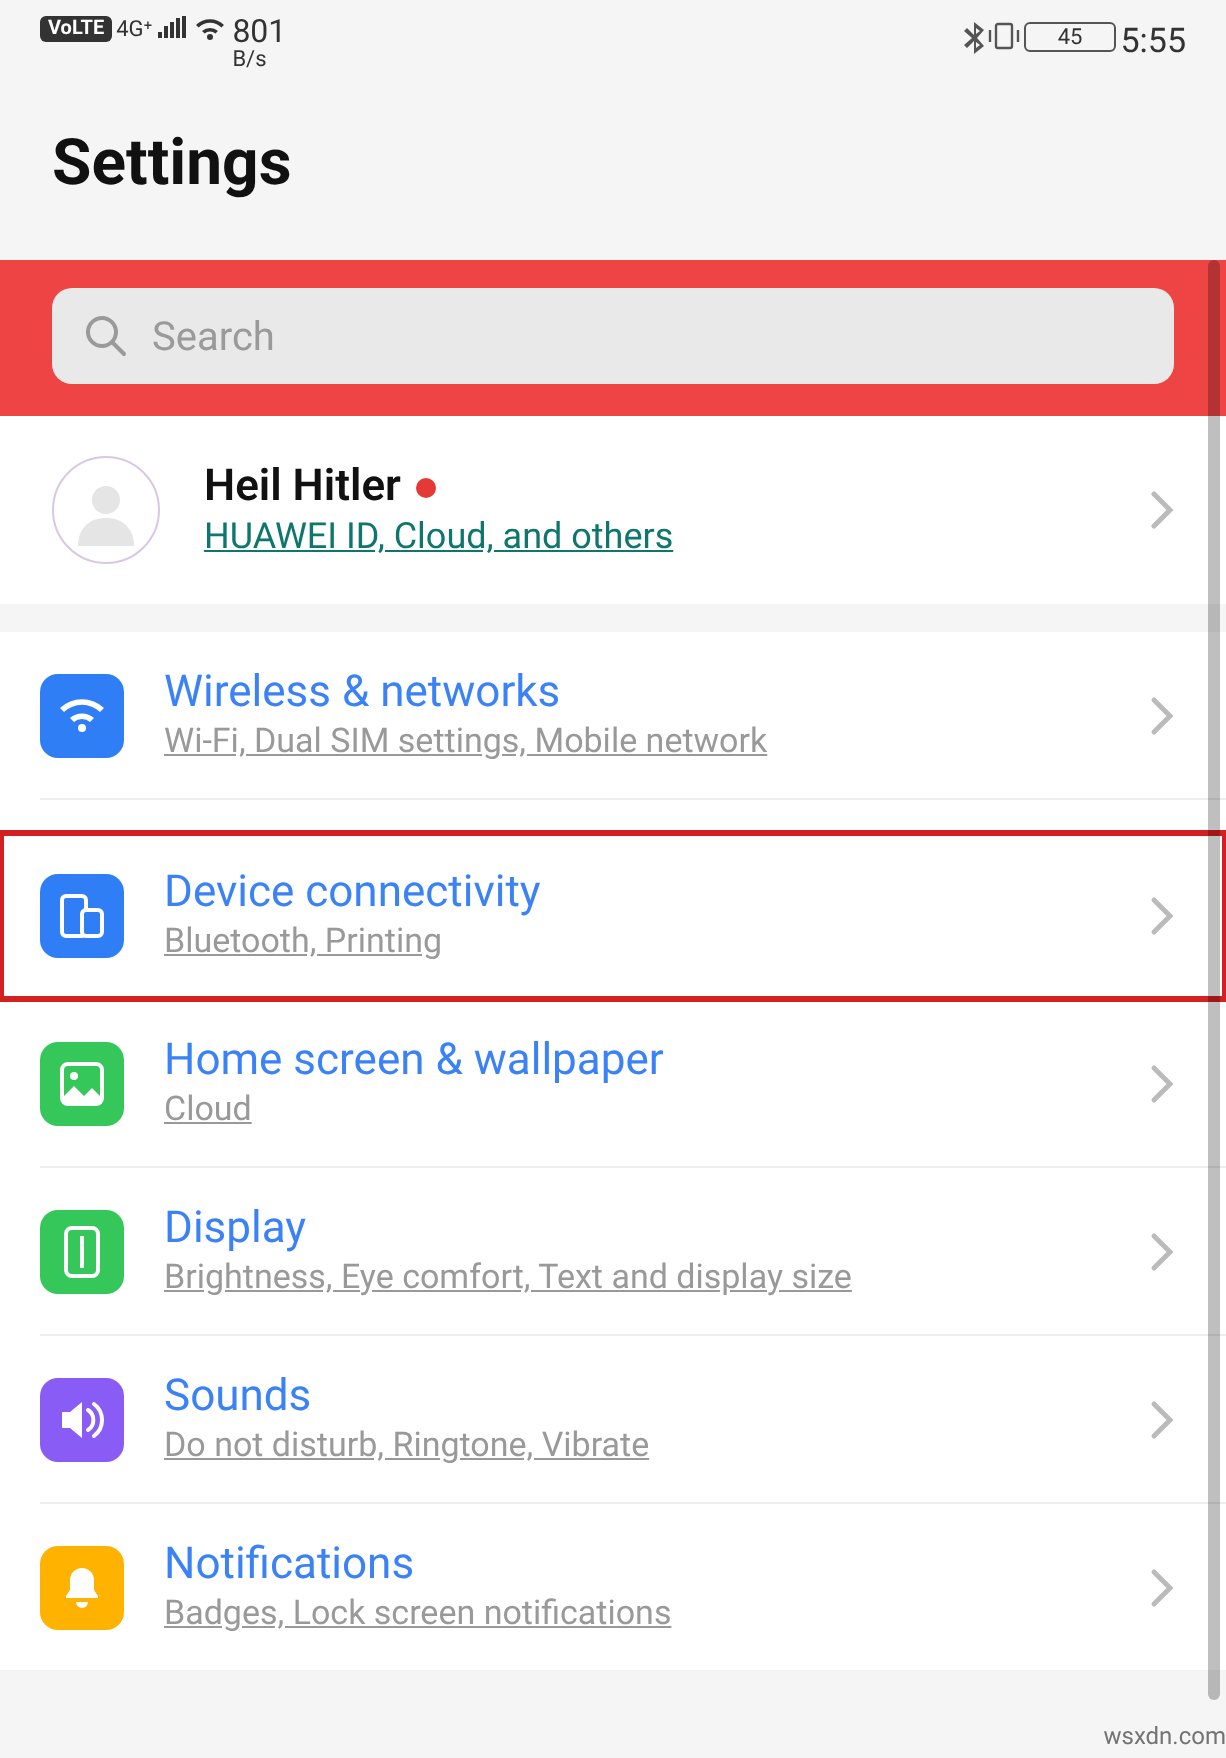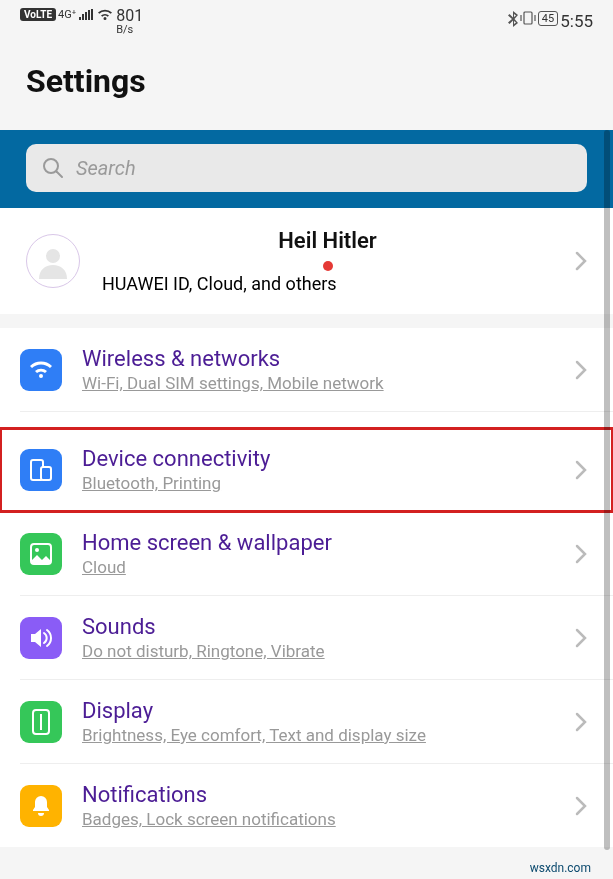--- a/index.html
+++ b/index.html
@@ -31,36 +31,35 @@
     font-size: 10px;
     font-weight: bold;
     padding: 1px 4px;
     border-radius: 3px;
   }
   .net-speed { font-size: 11px; line-height: 1; }
   .net-speed div:first-child { font-size: 16px; }
   .battery-box {
     border: 1px solid #555;
     border-radius: 3px;
-    padding: 0 3px;
+    padding: 0 16px;
     font-size: 11px;
     position: relative;
   }
   .header {
     padding: 20px 26px 30px;
   }
   .header-title {
     font-size: 32px;
     font-weight: 700;
     color: #111;
   }
   .search-wrap {
     padding: 14px 26px 16px;
-    background: #0369a1;
-    font-style: italic;
+    background: #ef4444;
   }
   .search-box {
     background: #e9e9e9;
     border-radius: 10px;
     display: flex;
     align-items: center;
     padding: 12px 16px;
     gap: 12px;
   }
   .search-box svg { flex-shrink: 0; }
@@ -84,26 +83,25 @@
     flex-shrink: 0;
   }
   .account-text { flex: 1; }
   .account-name {
     font-size: 22px;
     font-weight: 600;
     color: #111;
     display: flex;
     align-items: center;
     gap: 8px;
-    flex-direction: column;
   }
   .red-dot {
     width: 10px; height: 10px; border-radius: 50%; background: #e53935;
   }
-  .account-sub { font-size: 18px; color: #000000; margin-top: 2px; }
+  .account-sub { font-size: 18px; color: #0f766e; margin-top: 2px; text-decoration: underline; }
   .chevron { flex-shrink: 0; }
   .gap-bar { height: 14px; background: #f5f5f5; }
   .settings-list { background: #fff; padding-left: 20px; }
   .setting-row {
     display: flex;
     align-items: center;
     padding: 18px 26px 18px 0;
     gap: 20px;
     border-bottom: 1px solid #eee;
   }
@@ -117,42 +115,42 @@
     justify-content: center;
     flex-shrink: 0;
   }
   .icon-blue { background: #2f7ef6; }
   .icon-blue2 { background: #2f7ef6; }
   .icon-green { background: #35c759; }
   .icon-green2 { background: #35c759; }
   .icon-purple { background: #8a5cf6; }
   .icon-orange { background: #ffb300; }
   .setting-text { flex: 1; }
-  .setting-title { font-size: 22px; color: #4c1d95; font-weight: 400; }
+  .setting-title { font-size: 22px; color: #3b82f6; font-weight: 400; }
   .setting-sub { font-size: 17px; color: #999; margin-top: 2px; text-decoration: underline; }
   .highlight {
     outline: 3px solid #d32020;
     outline-offset: -2px;
     position: relative;
   }
   .scrollbar {
     position: absolute;
     right: 3px;
     top: 130px;
     width: 6px;
     height: 720px;
     background: rgba(0,0,0,0.25);
     border-radius: 3px;
   }
   .watermark {
     position: absolute;
     bottom: 4px;
-    right: 22px;
+    right: 0;
     font-size: 12px;
-    color: #0c4a6e;
+    color: #737373;
   }
 </style>
 </head>
 <body>
 
 <div class="status-bar">
   <div class="status-left">
     <span class="volte-badge">VoLTE</span>
     <span style="font-size:11px;">4G⁺</span>
     <span>
@@ -269,52 +267,52 @@
     <div class="setting-text">
       <div class="setting-title">Home screen &amp; wallpaper</div>
       <div class="setting-sub">Cloud</div>
     </div>
     <svg class="chevron" width="12" height="20" viewBox="0 0 12 20">
         <path d="M2 2l8 8-8 8" fill="none" stroke="#bbb" stroke-width="2.5" stroke-linecap="round"></path>
       </svg>
   </div>
 
   <div class="setting-row">
+    <div class="icon-box icon-green2">
+      <svg width="22" height="28" viewBox="0 0 22 28">
+          <rect x="3" y="2" width="16" height="24" rx="3" fill="none" stroke="#fff" stroke-width="2"></rect>
+          <line x1="11" y1="6" x2="11" y2="22" stroke="#fff" stroke-width="2"></line>
+        </svg>
+    </div>
+    <div class="setting-text">
+      <div class="setting-title">Display</div>
+      <div class="setting-sub">Brightness, Eye comfort, Text and display size</div>
+    </div>
+    <svg class="chevron" width="12" height="20" viewBox="0 0 12 20">
+        <path d="M2 2l8 8-8 8" fill="none" stroke="#bbb" stroke-width="2.5" stroke-linecap="round"></path>
+      </svg>
+  </div>
+
+  <div class="setting-row">
     <div class="icon-box icon-purple">
       <svg width="26" height="22" viewBox="0 0 26 22">
           <path d="M3 7h4l6-5v18l-6-5H3z" fill="#fff"></path>
           <path d="M16 6a6 6 0 010 10M19 3a10 10 0 010 16" fill="none" stroke="#fff" stroke-width="2" stroke-linecap="round"></path>
         </svg>
     </div>
     <div class="setting-text">
       <div class="setting-title">Sounds</div>
       <div class="setting-sub">Do not disturb, Ringtone, Vibrate</div>
     </div>
     <svg class="chevron" width="12" height="20" viewBox="0 0 12 20">
         <path d="M2 2l8 8-8 8" fill="none" stroke="#bbb" stroke-width="2.5" stroke-linecap="round"></path>
       </svg>
   </div>
 
   <div class="setting-row">
-    <div class="icon-box icon-green2">
-      <svg width="22" height="28" viewBox="0 0 22 28">
-          <rect x="3" y="2" width="16" height="24" rx="3" fill="none" stroke="#fff" stroke-width="2"></rect>
-          <line x1="11" y1="6" x2="11" y2="22" stroke="#fff" stroke-width="2"></line>
-        </svg>
-    </div>
-    <div class="setting-text">
-      <div class="setting-title">Display</div>
-      <div class="setting-sub">Brightness, Eye comfort, Text and display size</div>
-    </div>
-    <svg class="chevron" width="12" height="20" viewBox="0 0 12 20">
-        <path d="M2 2l8 8-8 8" fill="none" stroke="#bbb" stroke-width="2.5" stroke-linecap="round"></path>
-      </svg>
-  </div>
-
-  <div class="setting-row">
     <div class="icon-box icon-orange">
       <svg width="22" height="24" viewBox="0 0 22 24">
           <path d="M11 2a6 6 0 00-6 6v5l-2 3v1h16v-1l-2-3V8a6 6 0 00-6-6zM8 19a3 3 0 006 0z" fill="#fff"></path>
         </svg>
     </div>
     <div class="setting-text">
       <div class="setting-title">Notifications</div>
       <div class="setting-sub">Badges, Lock screen notifications</div>
     </div>
     <svg class="chevron" width="12" height="20" viewBox="0 0 12 20">

